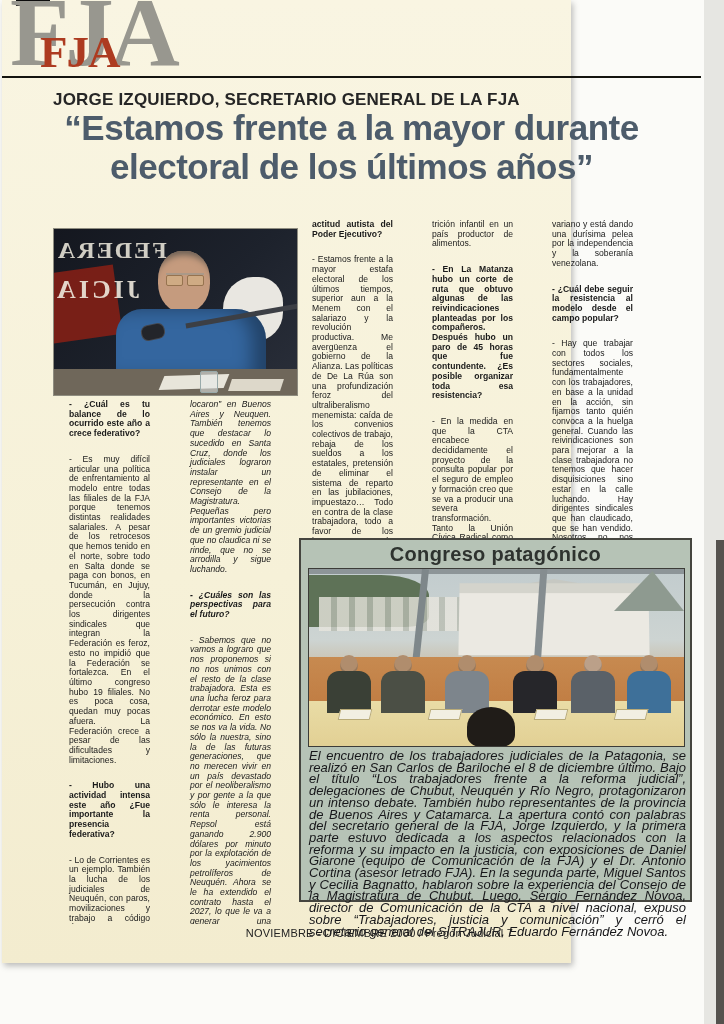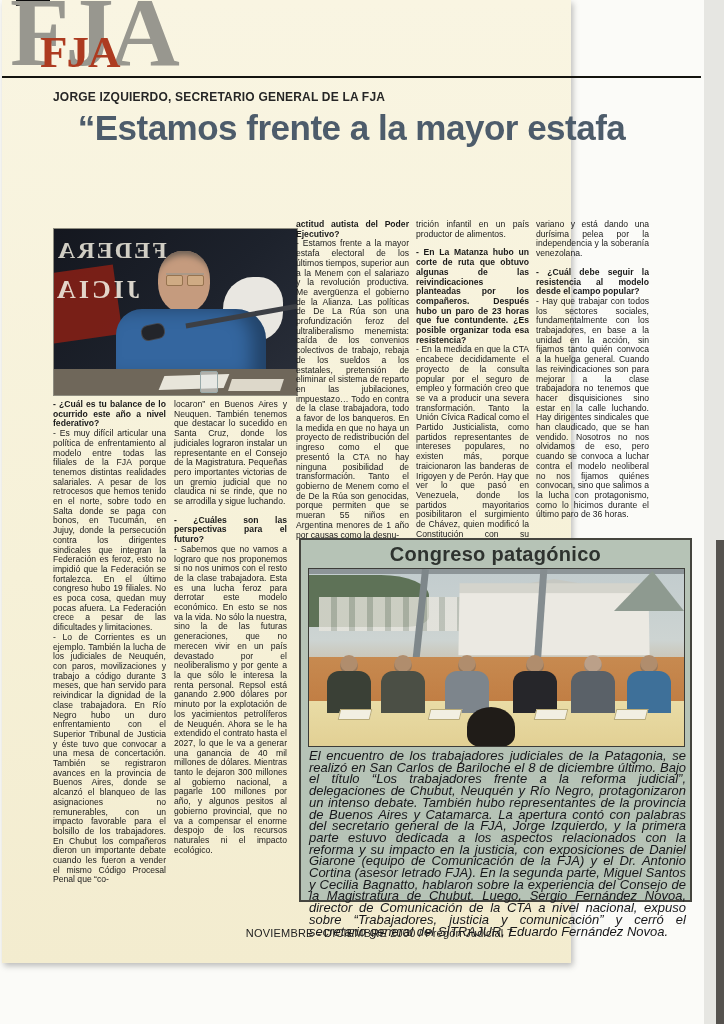--- a/index.html
+++ b/index.html
@@ -17,35 +17,35 @@
   .top-mark{position:absolute;left:14px;top:0;width:34px;height:6px;background:#0c0c0c;}
   .logo-large{
     position:absolute;left:8px;top:-16px;font-family:"Liberation Serif",serif;
     font-size:97px;font-weight:bold;letter-spacing:-4px;color:#98978f;line-height:1;
   }
   .logo-small{
     position:absolute;left:38px;top:30px;font-family:"Liberation Serif",serif;
     font-size:45px;font-weight:bold;letter-spacing:-1px;color:#ad3b20;line-height:1;
   }
   .masthead-rule{position:absolute;left:0;top:76px;width:699px;height:2px;background:#14140f;}
-  .kicker{position:absolute;left:51px;top:90px;font-size:12px;font-weight:bold;color:#262626;letter-spacing:0.2px;}
+  .kicker{position:absolute;left:51px;top:90px;font-size:17px;font-weight:bold;color:#262626;letter-spacing:0.2px;}
   .headline{
     position:absolute;left:0;top:108px;width:699px;text-align:center;
     color:#4d5c6b;font-weight:bold;font-size:35px;line-height:39px;letter-spacing:-0.5px;
   }
   
   .col{
     position:absolute;width:113px;font-size:8.6px;line-height:9.7px;color:#1a1a1a;
     text-align:justify;overflow:hidden;
   }
-  .col p{margin:0;}
+  .col p{margin:16px;}
   .col p.q{font-weight:bold;margin-top:9px;}
   .col p:first-child{margin-top:0;}
   #col0{left:51px;top:400px;height:524px;}
-  #col1{left:172px;top:400px;height:524px;}
+  #col1{left:172px;top:400px;height:524px;font-style:italic;}
   #col2{left:294px;top:220px;height:326px;}
   #col3{left:414px;top:220px;height:322px;}
   #col4{left:534px;top:220px;height:322px;}
   
   .interview-photo{
     position:absolute;left:51px;top:228px;width:243px;height:166px;
     background:linear-gradient(135deg,#14171f 0%,#1d222c 55%,#2a2f3a 100%);
     border:1px solid #8f8d80;overflow:hidden;
   }
   .banner-glyph{position:absolute;color:#e6e2d6;font-family:"Liberation Serif",serif;font-weight:bold;transform:scaleX(-1);opacity:.9;}
@@ -107,21 +107,22 @@
 <div class="page">
   <div class="top-mark"></div>
 
   <div class="logo-large">FJA</div>
   <div class="logo-small">FJA</div>
   <div class="masthead-rule"></div>
 
   <div class="kicker">JORGE IZQUIERDO, SECRETARIO GENERAL DE LA FJA</div>
 
   <div class="headline">
-    <div>“Estamos frente a la mayor estafa</div>
+    <div>“Estamos frente a la mayor durante</div>
+    <div>electoral de los últimos años”</div>
   </div>
 
   <div class="interview-photo">
     <span class="banner-glyph glyph-1">FEDERA</span>
     <div class="red-patch"></div>
     <span class="banner-glyph glyph-2">JICIA</span>
     <div class="white-cloth"></div>
     <div class="man-head"></div>
     <div class="man-glasses">
         <span></span>
@@ -130,36 +131,37 @@
     <div class="man-shirt"></div>
     <div class="mic-arm"></div>
     <div class="mic-head"></div>
     <div class="desk"></div>
     <div class="paper-1"></div>
     <div class="paper-2"></div>
     <div class="glass"></div>
   </div>
 
   <div class="col" id="col0">
-      <p class="q">- ¿Cuál es tu balance de lo ocurrido este año a nivel federativo?</p>
+      <p class="q">- ¿Cuál es tu balance de lo ocurrido este año a crece federativo?</p>
       <p class="a">- Es muy difícil articular una política de enfrentamiento al modelo entre todas las filiales de la FJA porque tenemos distintas realidades salariales. A pesar de los retrocesos que hemos tenido en el norte, sobre todo en Salta donde se paga con bonos, en Tucumán, en Jujuy, donde la persecución contra los dirigentes sindicales que integran la Federación es feroz, esto no impidió que la Federación se fortalezca. En el último congreso hubo 19 filiales. No es poca cosa, quedan muy pocas afuera. La Federación crece a pesar de las dificultades y limitaciones.</p>
+      <p class="q">- Hubo una actividad intensa este año ¿Fue importante la presencia federativa?</p>
       <p class="a">- Lo de Corrientes es un ejemplo. También la lucha de los judiciales de Neuquén, con paros, movilizaciones y trabajo a código durante 3 meses, que han servido para reivindicar la dignidad de la clase trabajadora. En Río Negro hubo un duro enfrentamiento con el Superior Tribunal de Justicia y éste tuvo que convocar a una mesa de concertación. También se registraron avances en la provincia de Buenos Aires, donde se alcanzó el blanqueo de las asignaciones no remunerables, con un impacto favorable para el bolsillo de los trabajadores. En Chubut los compañeros dieron un importante debate cuando les fueron a vender el mismo Código Procesal Penal que “co-</p>
     </div>
   <div class="col" id="col1">
       <p class="a">locaron” en Buenos Aires y Neuquen. También tenemos que destacar lo sucedido en Santa Cruz, donde los judiciales lograron instalar un representante en el Consejo de la Magistratura. Pequeñas pero importantes victorias de un gremio judicial que no claudica ni se rinde, que no se arrodilla y sigue luchando.</p>
       <p class="q">- ¿Cuáles son las perspectivas para el futuro?</p>
       <p class="a">- Sabemos que no vamos a lograro que nos proponemos si no nos unimos con el resto de la clase trabajadora. Esta es una lucha feroz para derrotar este modelo económico. En esto se nos va la vida. No sólo la nuestra, sino la de las futuras generaciones, que no merecen vivir en un país devastado por el neoliberalismo y por gente a la que sólo le interesa la renta personal. Repsol está ganando 2.900 dólares por minuto por la explotación de los yacimientos petrolíferos de Neuquén. Ahora se le ha extendido el contrato hasta el 2027, lo que le va a generar una ganancia de 40 mil millones de dólares. Mientras tanto le dejaron 300 millones al gobierno nacional, a pagarle 100 millones por año, y algunos pesitos al gobierno provincial, que no va a compensar el enorme despojo de los recursos naturales ni el impacto ecológico.</p>
     </div>
   <div class="col" id="col2">
       <p class="q">actitud autista del Poder Ejecutivo?</p>
       <p class="a">- Estamos frente a la mayor estafa electoral de los últimos tiempos, superior aun a la Menem con el salariazo y la revolución productiva. Me avergüenza el gobierno de la Alianza. Las políticas de De La Rúa son una profundización feroz del ultraliberalismo menemista: caída de los convenios colectivos de trabajo, rebaja de los sueldos a los estatales, pretensión de eliminar el sistema de reparto en las jubilaciones, impuestazo… Todo en contra de la clase trabajadora, todo a favor de los banqueros. En la medida en que no haya un proyecto de redistribución del ingreso como el que presentó la CTA no hay ninguna posibilidad de transformación. Tanto el gobierno de Menem como el de De la Rúa son genocidas, porque permiten que se mueran 55 niños en Argentina menores de 1 año por causas como la desnu-</p>
     </div>
   <div class="col" id="col3">
       <p class="a">trición infantil en un país productor de alimentos.</p>
-      <p class="q">- En La Matanza hubo un corte de ruta que obtuvo algunas de las reivindicaciones planteadas por los compañeros. Después hubo un paro de 23 horas que fue contundente. ¿Es posible organizar toda esa resistencia?</p>
+      <p class="q">- En La Matanza hubo un corte de ruta que obtuvo algunas de las reivindicaciones planteadas por los compañeros. Después hubo un paro de 45 horas que fue contundente. ¿Es posible organizar toda esa resistencia?</p>
       <p class="a">- En la medida en que la CTA encabece decididamente el proyecto de la consulta popular por el seguro de empleo y formación creo que se va a producir una severa transformación. Tanto la Unión Cívica Radical como el Partido Justicialista, como partidos representantes de intereses populares, no existen más, porque traicionaron las banderas de Irigoyen y de Perón. Hay que ver lo que pasó en Venezuela, donde los partidos mayoritarios posibilitaron el surgimiento de Chávez, quien modificó la Constitución con su Movimiento Boli-</p>
     </div>
   <div class="col" id="col4">
       <p class="a">variano y está dando una durísima pelea por la independencia y la soberanía venezolana.</p>
       <p class="q">- ¿Cuál debe seguir la resistencia al modelo desde el campo popular?</p>
       <p class="a">- Hay que trabajar con todos los sectores sociales, fundamentalmente con los trabajadores, en base a la unidad en la acción, sin fijarnos tanto quién convoca a la huelga general. Cuando las reivindicaciones son para mejorar a la clase trabajadora no tenemos que hacer disquisiciones sino estar en la calle luchando. Hay dirigentes sindicales que han claudicado, que se han vendido. Nosotros no nos olvidamos de eso, pero cuando se convoca a luchar contra el modelo neoliberal no nos fijamos quiénes convocan, sino que salimos a la lucha con protagonismo, como lo hicimos durante el último paro de 36 horas.</p>
     </div>
 
   <div class="congress-box">
     <div class="congress-title">Congreso patagónico</div>

